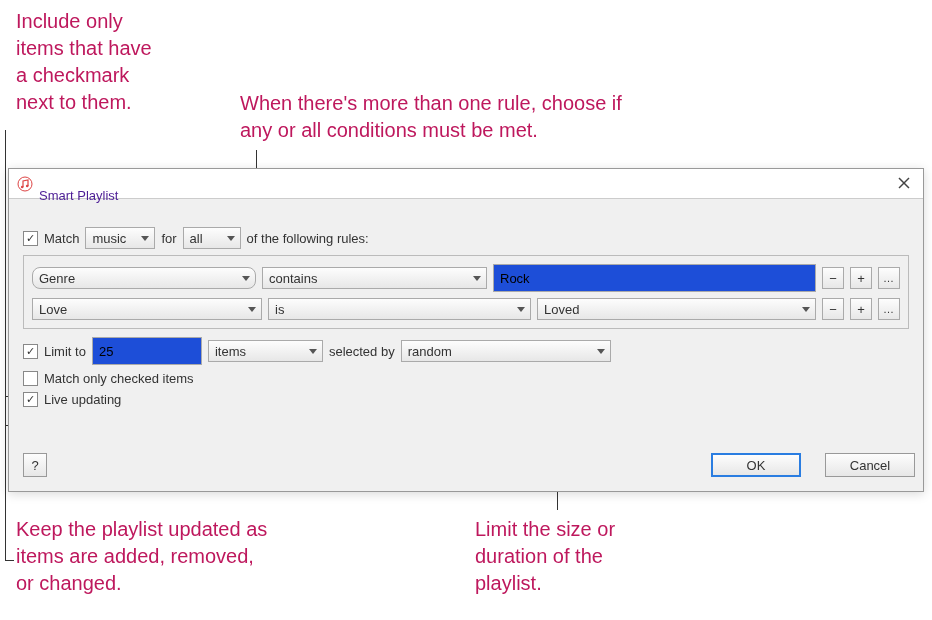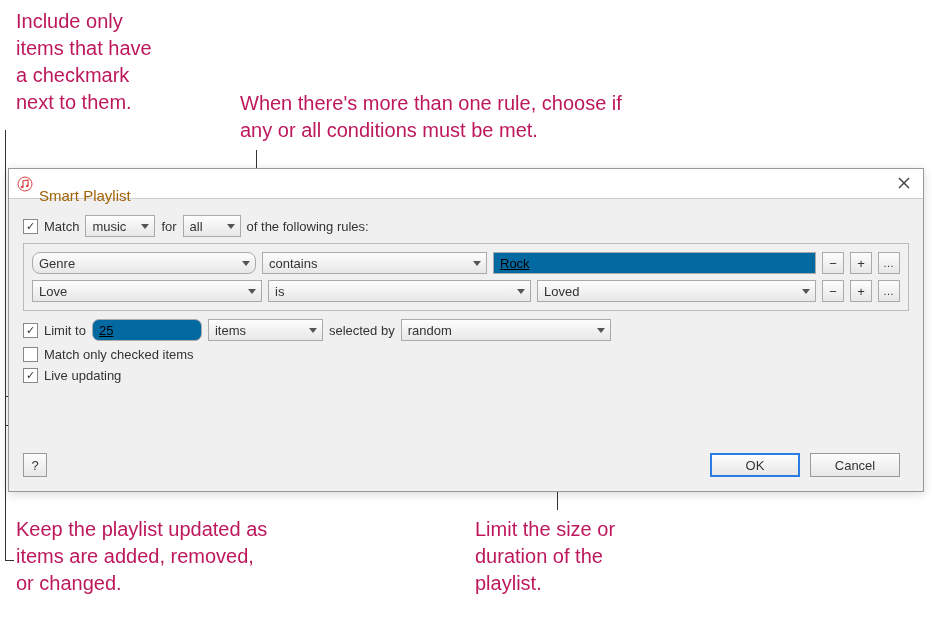--- a/index.html
+++ b/index.html
@@ -41,39 +41,39 @@
     align-items: center;
     padding: 0 8px;
     position: relative;
   }
   .app-icon {
     width: 16px;
     height: 16px;
     margin-right: 6px;
   }
   .titlebar-title {
-    font-size: 15px;
-    color: #a16207;
+    font-size: 13px;
+    color: #4c1d95;
     margin-top: 24px;
   }
   .close-x {
     position: absolute;
     right: 10px;
     top: 5px;
     width: 18px;
     height: 18px;
     display: flex;
     align-items: center;
     justify-content: center;
     font-size: 16px;
     color: #444;
     cursor: pointer;
   }
   .content {
-    padding: 16px 14px;
+    padding: 28px 14px;
   }
   .row {
     display: flex;
     align-items: center;
     gap: 6px;
     margin-bottom: 6px;
   }
   .checkbox {
     width: 15px;
     height: 15px;
@@ -104,27 +104,26 @@
     content: "";
     position: absolute;
     right: 5px;
     top: 8px;
     width: 0; height: 0;
     border-left: 4px solid transparent;
     border-right: 4px solid transparent;
     border-top: 5px solid #555;
   }
   .textinput {
-    height: 22px;
+    height: 28px;
     border: 1px solid #aaa;
-    background: #0369a1;
+    background: #1d4ed8;
     padding: 0 6px;
     font-size: 13px;
     outline: none;
-    text-decoration: underline;
   }
   .rules-box {
     border: 1px solid #bbb;
     background: #f0f0f0;
     padding: 8px;
     margin: 4px 0 8px 0;
   }
   .rule-row {
     display: flex;
     align-items: center;
@@ -140,24 +139,24 @@
     display: inline-flex;
     align-items: center;
     justify-content: center;
     font-size: 13px;
     cursor: pointer;
     flex-shrink: 0;
   }
   .dots { font-size: 11px; letter-spacing: 1px; }
   .footer-buttons {
     position: absolute;
-    right: 23px;
+    right: 8px;
     bottom: 14px;
     display: flex;
-    gap: 10px;
+    gap: 24px;
   }
   .btn {
     min-width: 90px;
     height: 24px;
     border: 1px solid #999;
     background: linear-gradient(#fdfdfd, #e7e7e7);
     display: inline-flex;
     align-items: center;
     justify-content: center;
     font-size: 13px;
@@ -261,21 +260,21 @@
         </div>
         <div class="sq-btn">−</div>
         <div class="sq-btn">+</div>
         <div class="sq-btn dots">…</div>
       </div>
     </div>
 
     <div class="row">
       <div class="checkbox checked"></div>
       <span class="label">Limit to</span>
-      <input class="textinput" style="width: 110px; border-radius: 7px;" value="25">
+      <input class="textinput" style="width: 110px;" value="25">
       <div class="select" style="width:115px;">
         <span>items</span>
       </div>
       <span class="label">selected by</span>
       <div class="select" style="width:210px;">
         <span>random</span>
       </div>
     </div>
 
     <div class="row">

